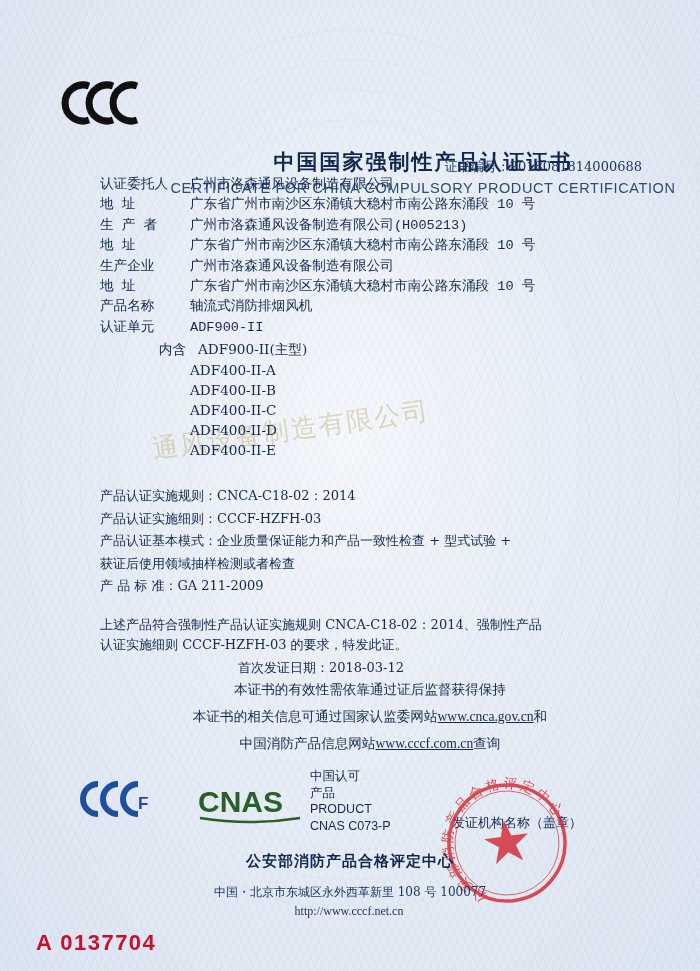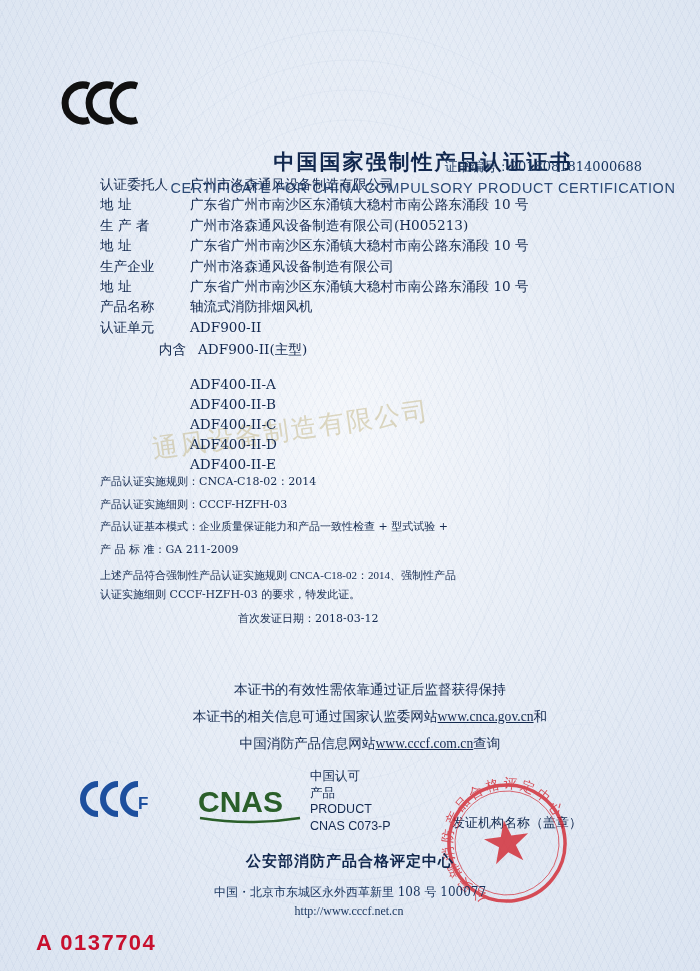--- a/index.html
+++ b/index.html
@@ -83,69 +83,69 @@
     width: 560px;
     font-size: 13.6px;
     color: #13294f;
     font-family: "DejaVu Serif", serif;
   }
   .row {
     display: flex;
     align-items: flex-end;
     margin-bottom: 3.4px;
     line-height: 17px;
+    font-family: Liberation Mono, monospace;
   }
   .lbl {
     width: 86px;
     flex: 0 0 86px;
     letter-spacing: 0px;
     white-space: nowrap;
   }
   .val {
     flex: 1;
     padding-left: 4px;
   }
   .subrow {
     display: flex;
     line-height: 20px;
-    margin-bottom: 15px;
+    margin-bottom: 1px;
   }
   .sub-lbl {
     width: 86px;
     flex: 0 0 86px;
     text-align: right;
     padding-right: 8px;
   }
   .sub-val {
     padding-left: 4px;
   }
   .model-line {
     padding-left: 90px;
     line-height: 20px;
   }
   .rules {
     position: absolute;
     left: 100px;
-    top: 472px;
+    top: 486px;
     width: 572px;
-    font-size: 11px;
+    font-size: 13px;
     color: #13294f;
     font-family: "DejaVu Serif", serif;
     line-height: 19.5px;
   }
   .rules .r {
     margin-bottom: 3px;
   }
   .mode-cont {
     padding-left: 0px;
   }
   .statement {
-    margin-top: 6px;
+    margin-top: 19px;
     line-height: 20px;
-    font-family: Liberation Serif, serif;
   }
   .dates {
     margin-top: 4px;
   }
   .date-first {
     padding-left: 138px;
   }
   .date-issue span.gap {
     display: inline-block;
     width: 18px;
@@ -364,20 +364,21 @@
     <div class="model-line">ADF400-II-D</div>
     <div class="model-line">ADF400-II-E</div>
   </div>
 
   <div class="rules">
     <div class="r">产品认证实施规则：CNCA-C18-02：2014</div>
     <div class="r">产品认证实施细则：CCCF-HZFH-03</div>
     <div class="r">
       <span>产品认证基本模式：</span><span>企业质量保证能力和产品一致性检查 + 型式试验 +</span>
     </div>
+    <div class="r mode-cont">获证后使用领域抽样检测或者检查</div>
     <div class="r">产 品 标 准：GA 211-2009</div>
     <div class="statement">上述产品符合强制性产品认证实施规则 CNCA-C18-02：2014、强制性产品</div>
     <div>认证实施细则 CCCF-HZFH-03 的要求，特发此证。</div>
     <div class="dates date-first">首次发证日期：2018-03-12</div>
   </div>
 
   <div class="notices">
     <div>本证书的有效性需依靠通过证后监督获得保持</div>
     <div>
       <span>本证书的相关信息可通过国家认监委网站</span><span class="url">www.cnca.gov.cn</span><span>和</span>

